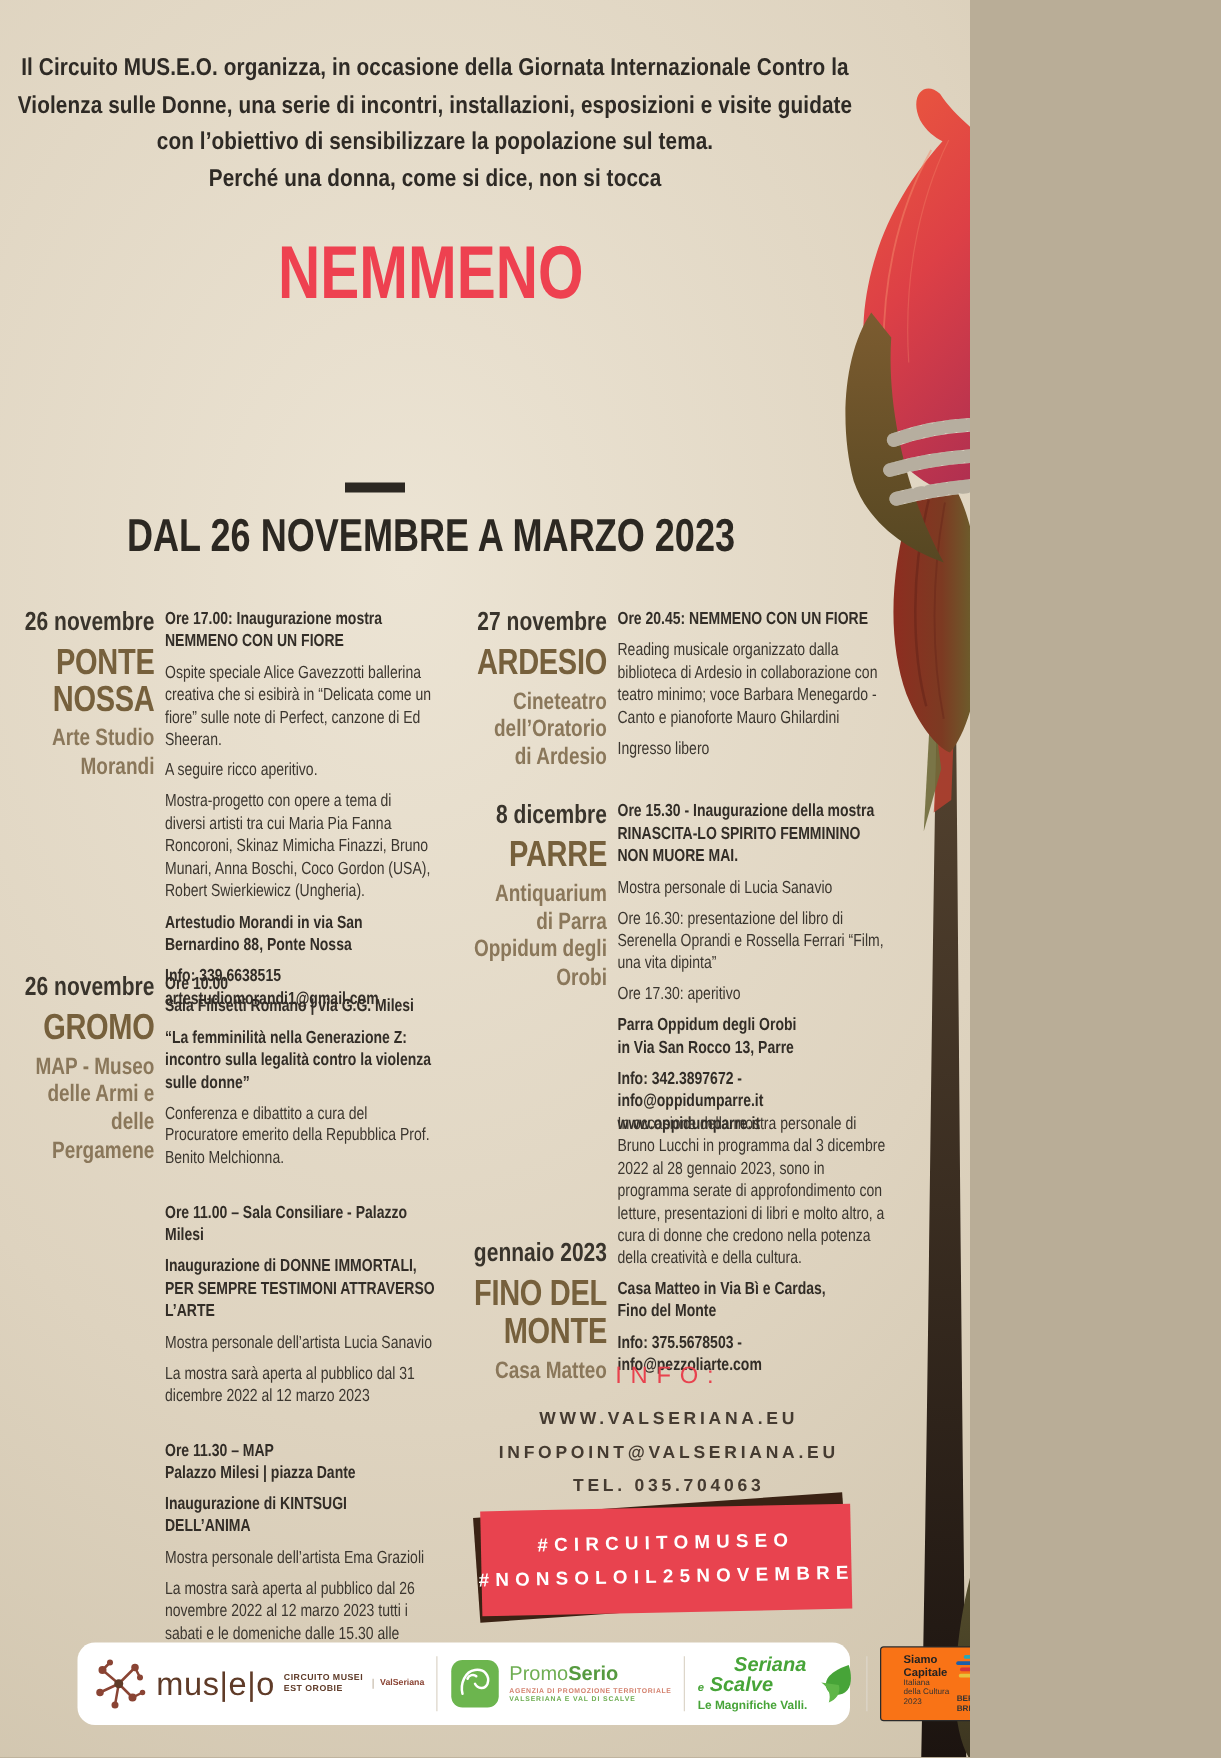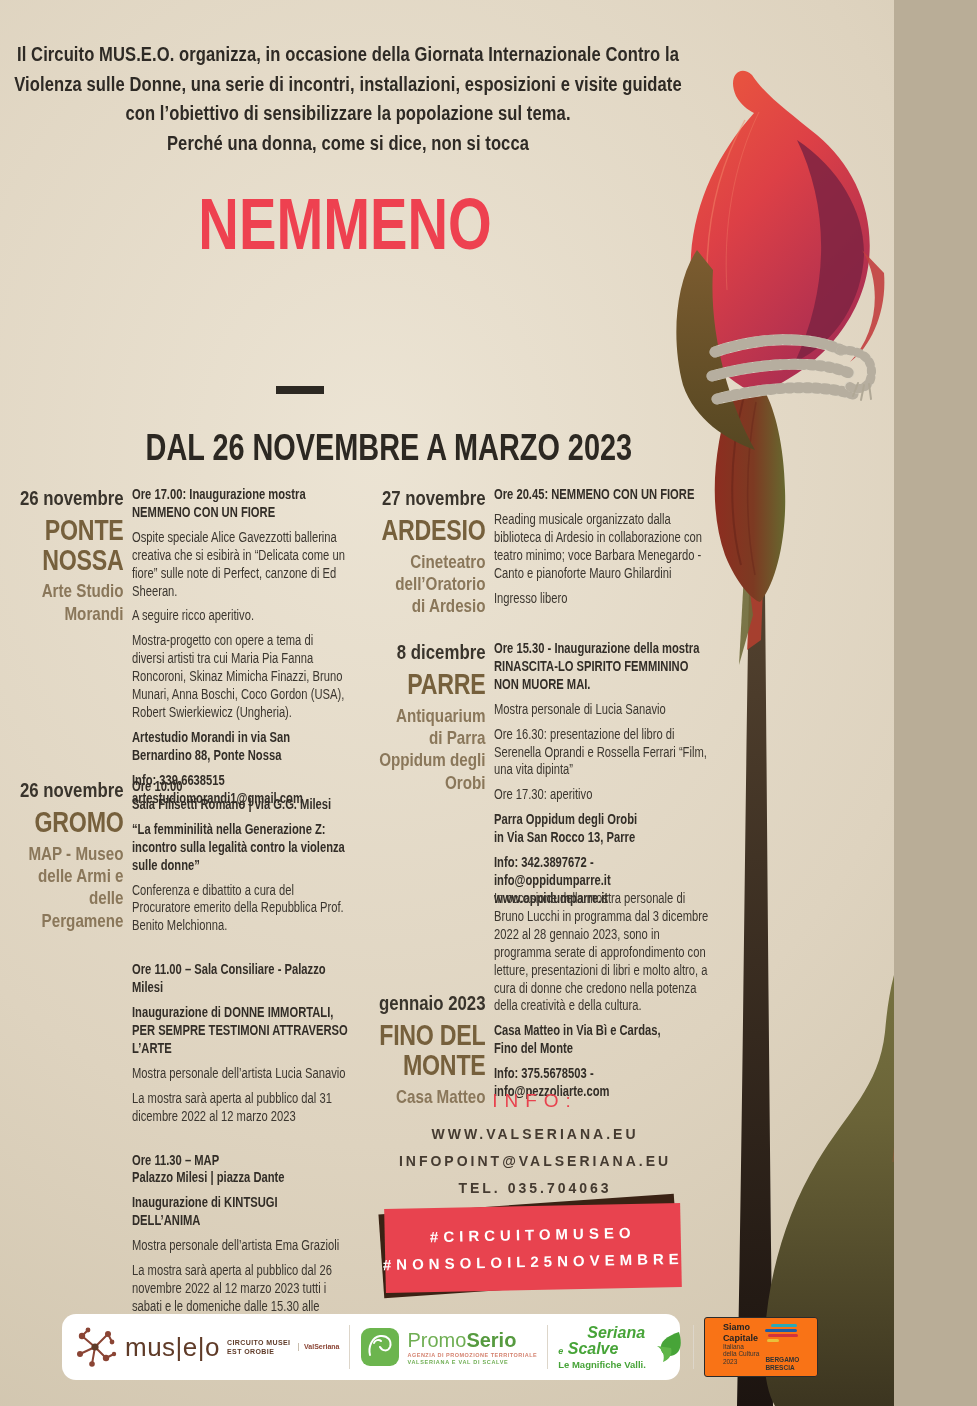--- a/index.html
+++ b/index.html
@@ -1,35 +1,35 @@
 <!DOCTYPE html>
 <html><head>
 <meta charset="utf-8">
 <style>
   html,body{margin:0;padding:0;background:#b9ad97;}
   .poster{
-    position:relative;width:894px;height:1406px;overflow:hidden;
+    position:relative;width:776px;height:1406px;overflow:hidden;
     font-family:"Liberation Sans",sans-serif;
     background:radial-gradient(120% 90% at 42% 32%, #ece4d4 0%, #ded3bf 55%, #ccc0a8 100%);
   }
   
   .intro{
     position:absolute;left:8px;top:40px;width:800px;
     transform:scaleX(.85);transform-origin:0 0;
     text-align:center;font-size:19.5px;line-height:1.52;
     color:#2e2a25;font-weight:600;letter-spacing:.1px;
   }
   .intro .b{font-weight:800;}
   
   .title-line{position:absolute;left:0;width:690px;text-align:center;line-height:1;}
   .title-line>span{display:inline-block;transform:scaleX(.78);transform-origin:50% 0;white-space:nowrap;font-weight:800;}
-  .t1{top:188px;font-size:72px;color:#ee4150;}
+  .t1{top:188px;font-size:60px;color:#ee4150;}
   .t2{top:294px;font-size:92px;color:#6a5b38;}
   .title-divider{position:absolute;left:276px;top:386px;width:48px;height:8px;background:#2c2822;}
-  .t-dates{top:429px;font-size:37px;color:#2c2822;padding-left:44px;}
+  .t-dates{top:410px;font-size:37px;color:#2c2822;}
   
   .section{position:absolute;display:flex;}
   #s-ponte{left:18px;top:486px;width:330px;}
   #s-gromo{left:18px;top:778px;width:330px;}
   #s-ardesio{left:380px;top:486px;width:330px;}
   #s-parre{left:380px;top:640px;width:330px;}
   #s-fino{left:380px;top:890px;width:330px;align-items:flex-end;}
   .head{width:106px;flex:none;margin-right:8px;text-align:right;}
   .head-inner{width:126%;margin-left:-26%;transform:scaleX(.8);transform-origin:100% 0;}
   .date{font-size:21px;font-weight:700;color:#39342c;line-height:1.1;}
@@ -52,21 +52,21 @@
     display:flex;flex-direction:column;align-items:center;justify-content:center;gap:10px;}
   .banner-line{color:#fff;font-size:15px;font-weight:800;letter-spacing:5px;white-space:nowrap;}
   
   .footer{position:absolute;left:62px;top:1314px;width:618px;height:66px;background:#fff;border-radius:14px;
     display:flex;align-items:center;padding:0 10px;box-sizing:border-box;}
   .fdiv{width:1px;height:44px;background:#ddd6ca;flex:none;margin:0 10px;}
   .fcell{display:flex;align-items:center;gap:7px;flex:none;}
   .museo-name{font-size:26px;color:#5f3b28;letter-spacing:.5px;line-height:1;}
   .museo-sub{font-size:7px;font-weight:800;color:#5f3b28;letter-spacing:.4px;width:64px;line-height:1.3;}
   .museo-badge{font-size:7px;font-weight:700;color:#8a4434;border-left:1px solid #c9beae;padding-left:5px;line-height:1.2;}
-  .ps-name{font-size:20px;line-height:1;}
+  .ps-name{font-size:16px;line-height:1;}
   .ps-name .g1{color:#6fae53;font-weight:500;}
   .ps-name .g2{color:#569a3f;font-weight:800;}
   .ps-sub1{font-size:5.5px;color:#d4826f;letter-spacing:.5px;font-weight:700;margin-top:2px;}
   .ps-sub2{font-size:5.5px;color:#6fae53;letter-spacing:.7px;font-weight:700;margin-top:1px;}
   .ser-wrap{text-align:left;color:#47a438;line-height:1;}
   .ser-l1{font-size:16px;font-weight:800;font-style:italic;margin-left:29px;}
   .ser-l2{font-size:16px;font-weight:800;font-style:italic;}
   .ser-l2 .sm{font-size:9px;}
   .ser-tag{font-size:9.5px;font-weight:800;margin-top:3px;}
   .cap-box{border:1.5px solid #2b2b2b;border-radius:3px;padding:4px 18px;display:flex;gap:6px;align-items:flex-start;background:#f97316;justify-content:space-between;}

